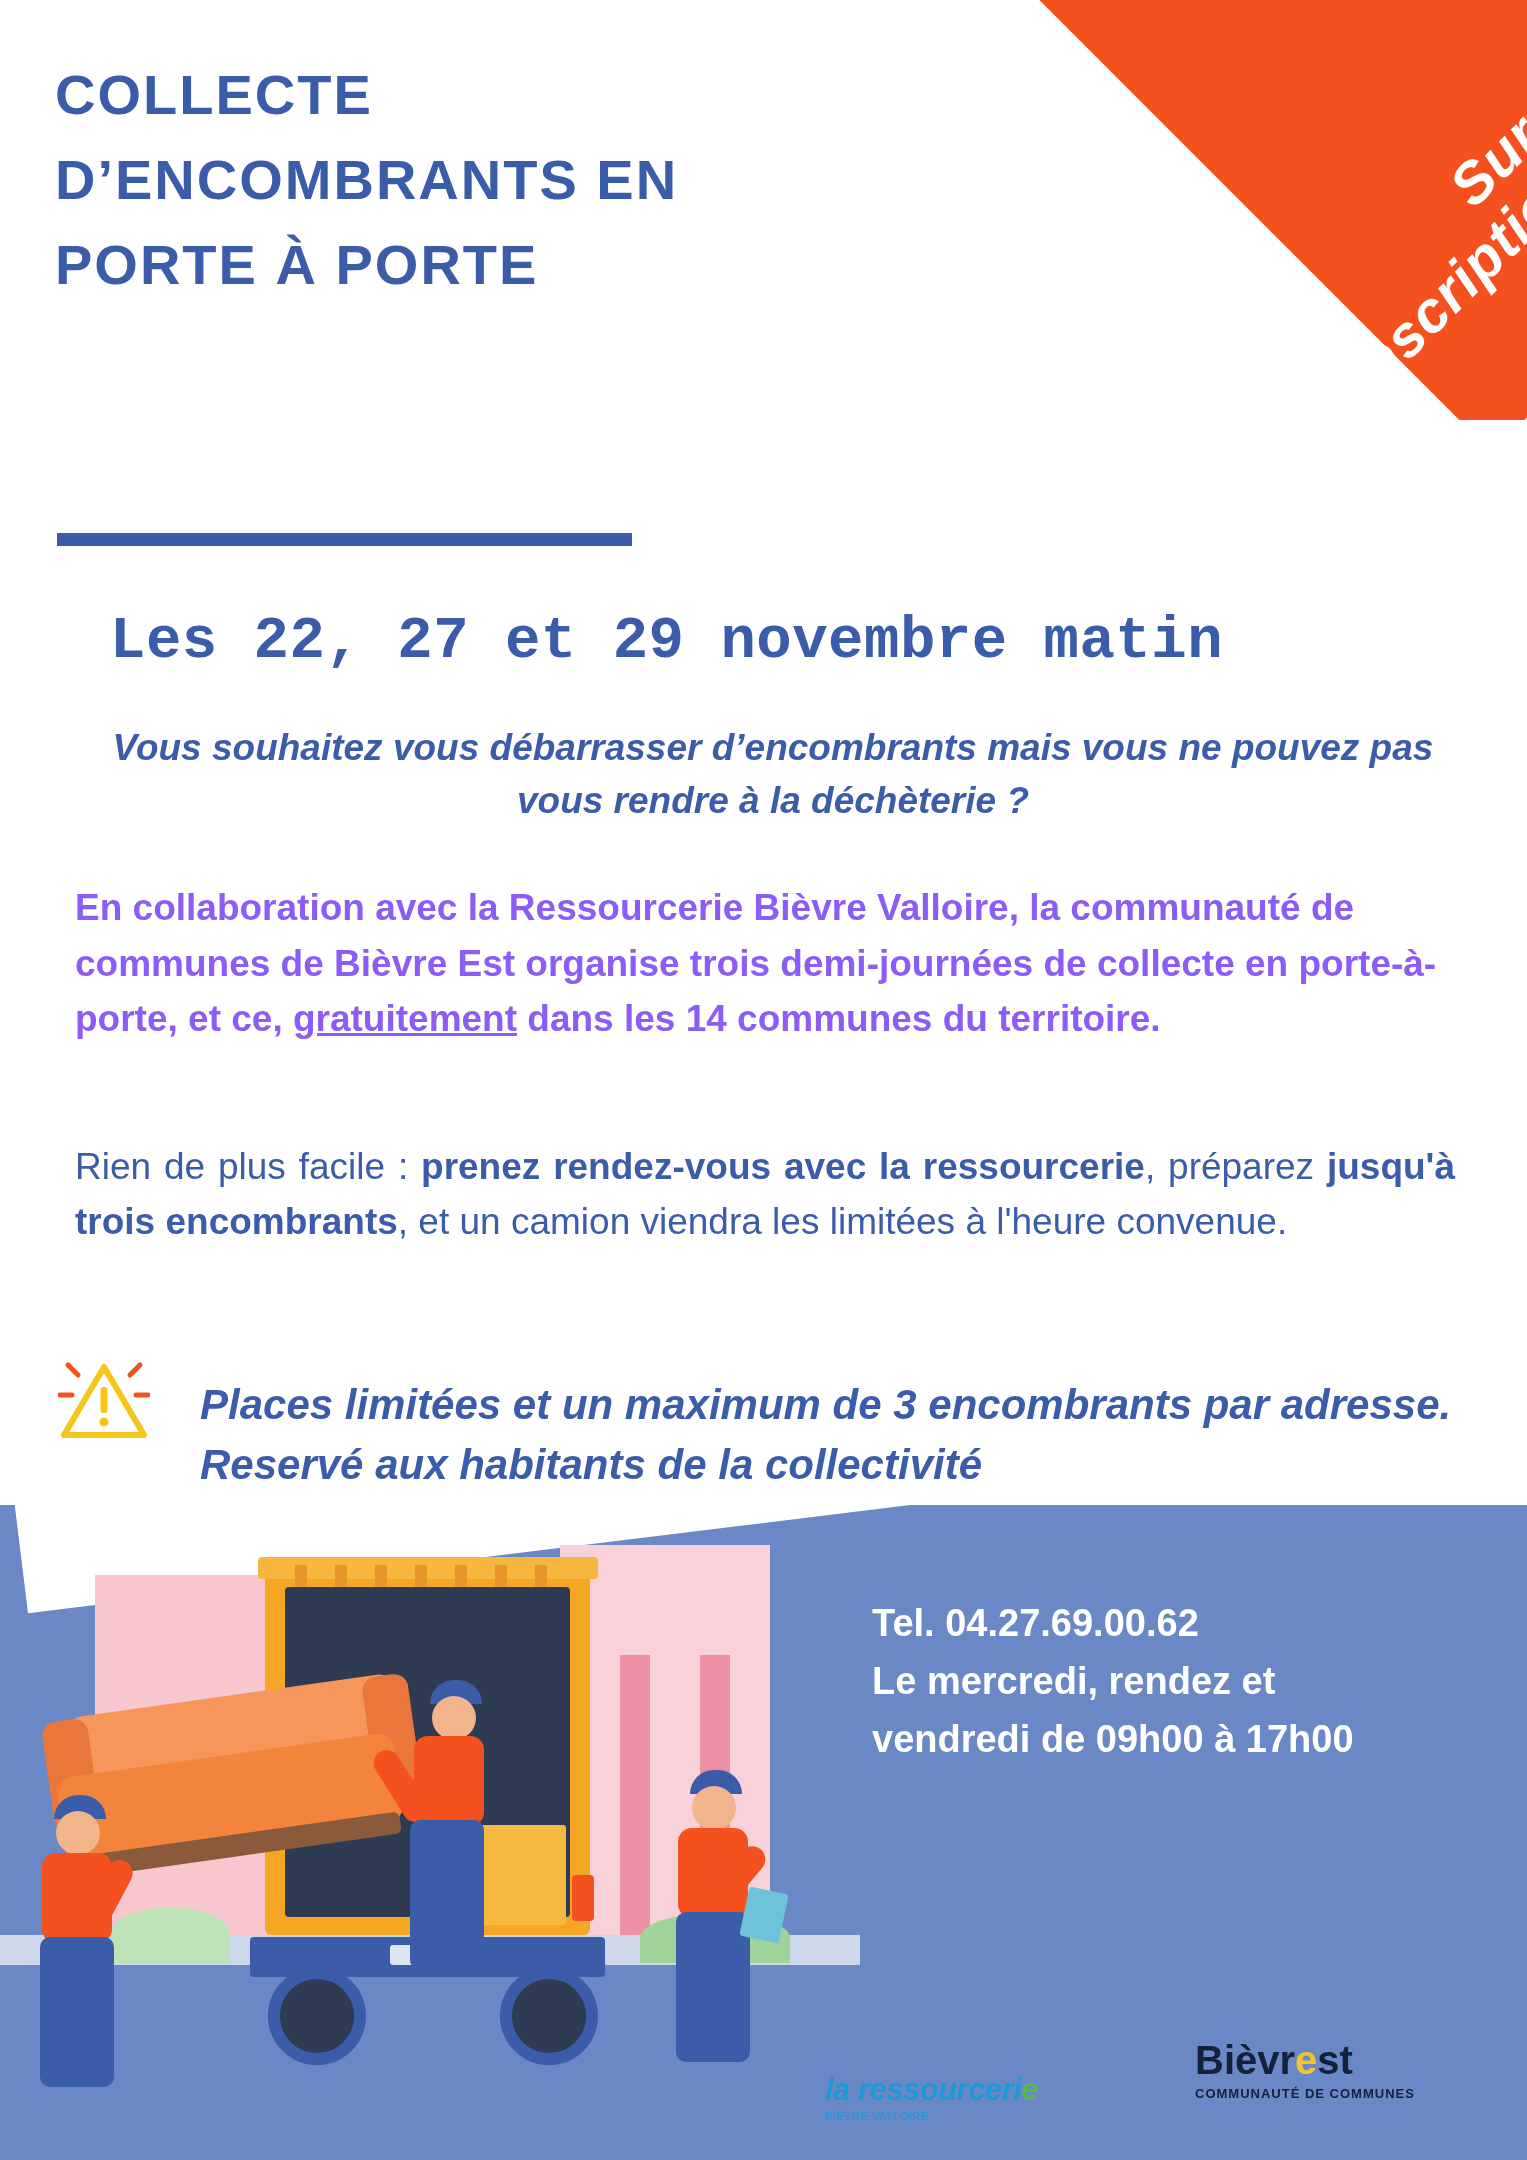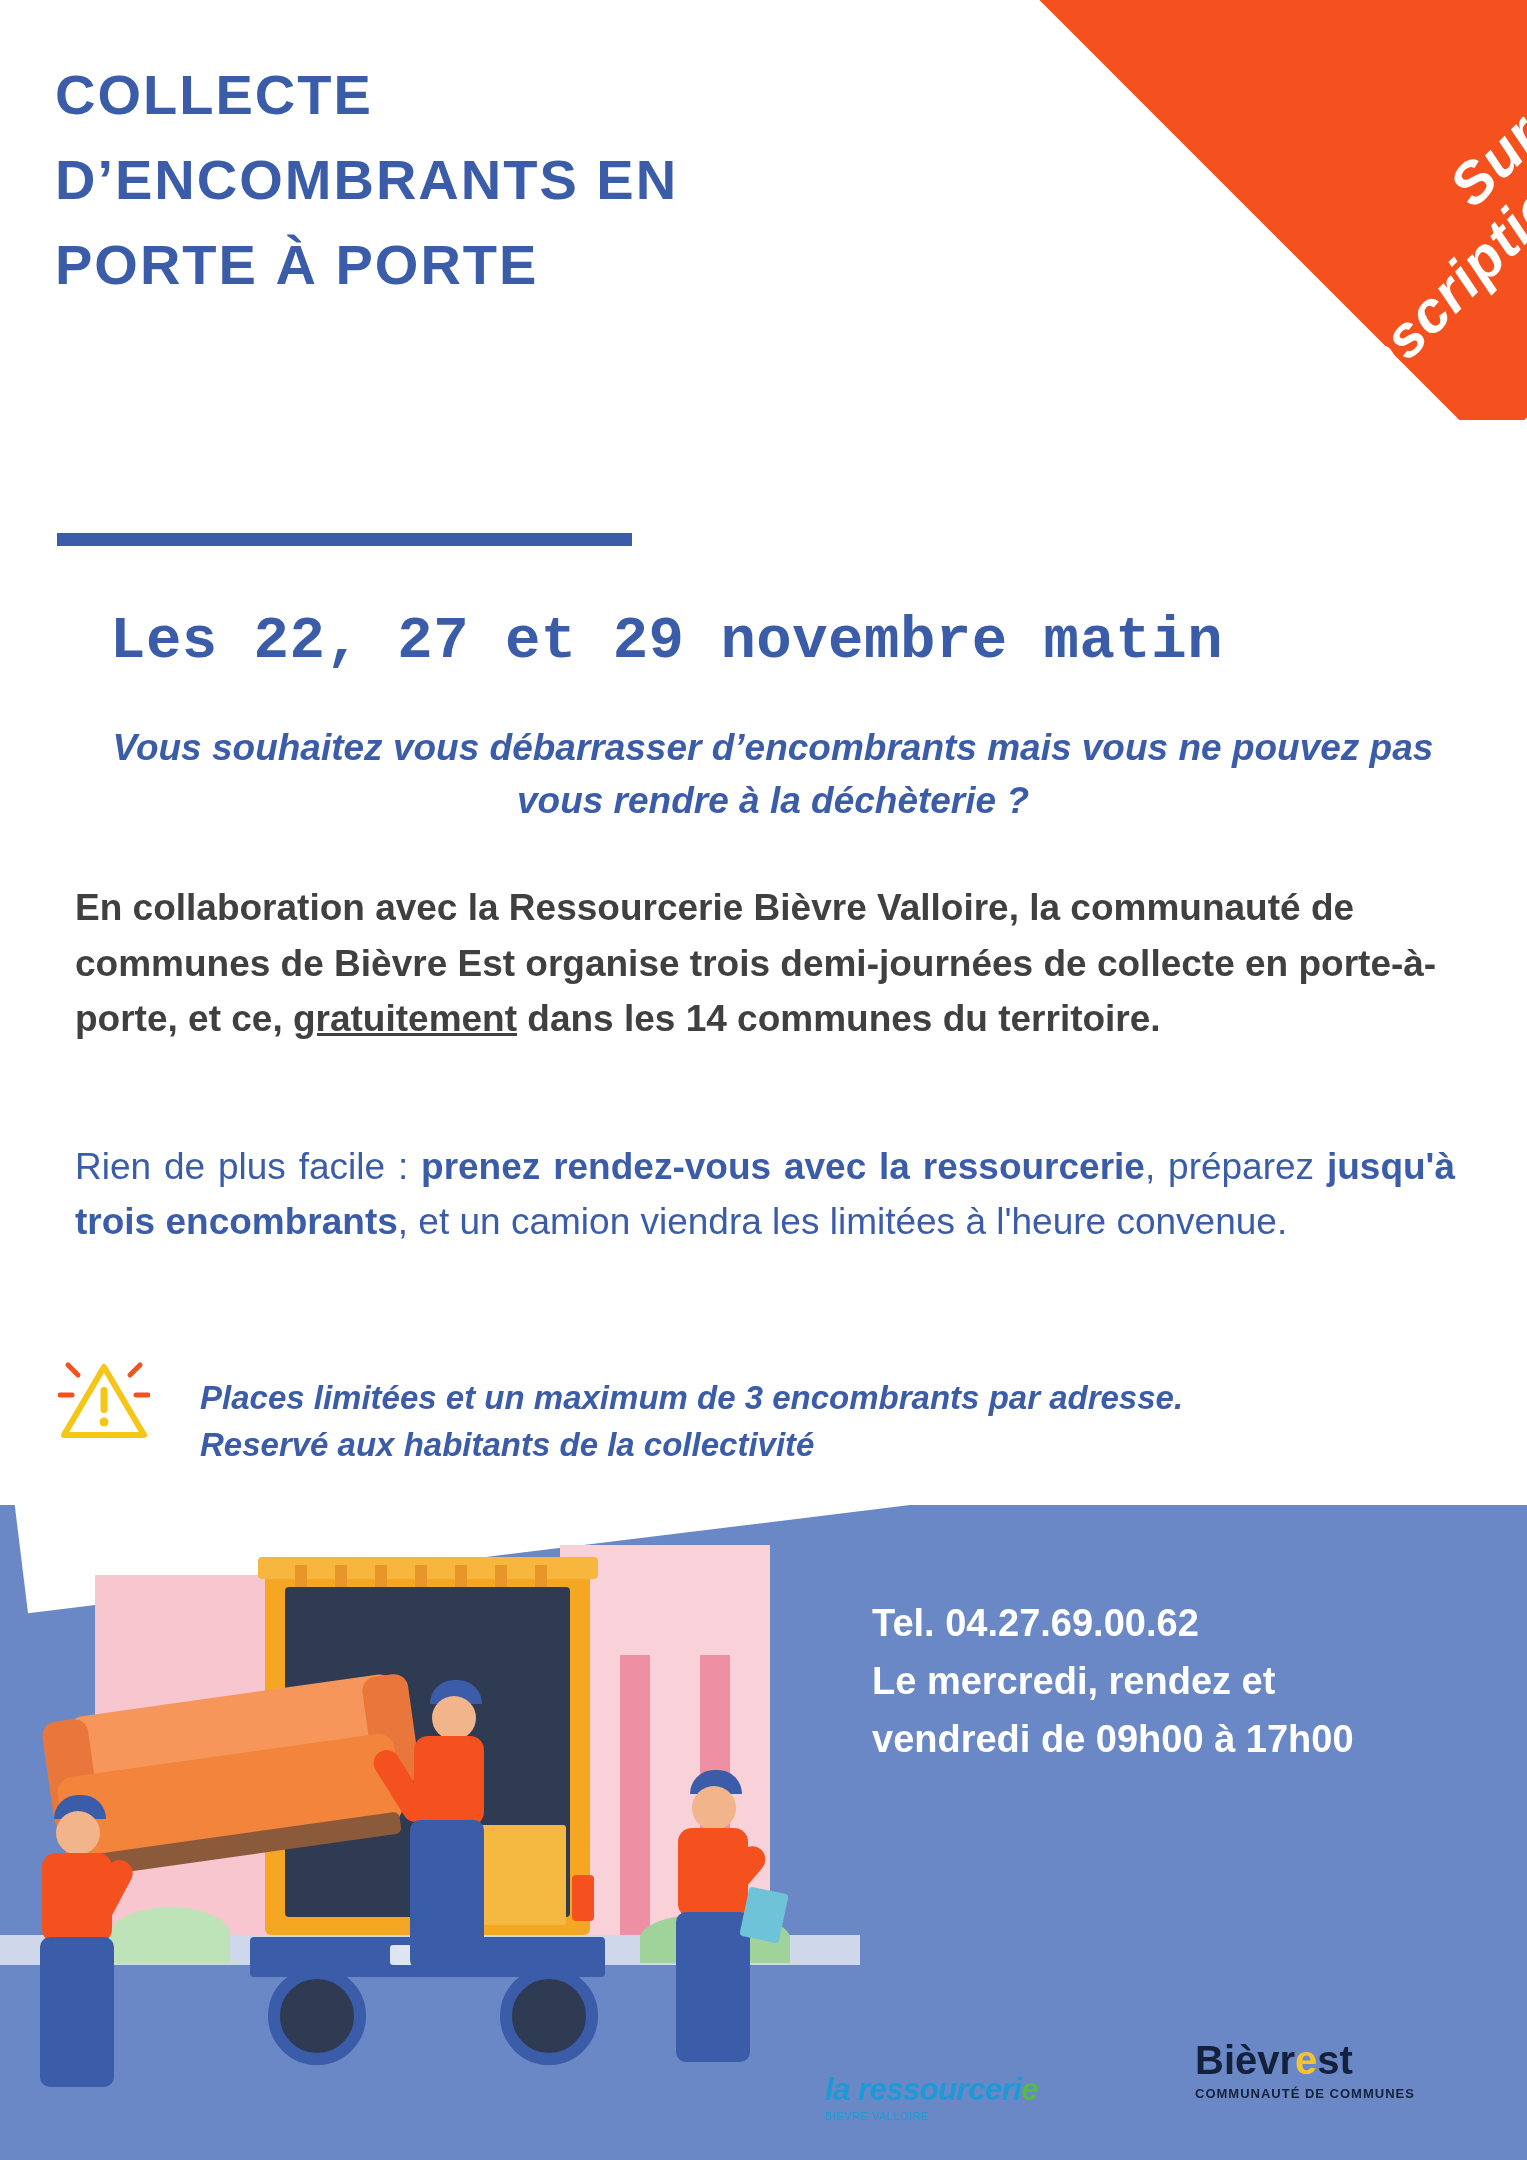--- a/index.html
+++ b/index.html
@@ -106,21 +106,21 @@
   }
 
   .para1 {
     position: absolute;
     left: 75px;
     top: 880px;
     width: 1380px;
     font-size: 37px;
     font-weight: bold;
     line-height: 1.5;
-    color: #404040;
+    color: #8b5cf6;
   }
   .para1 .u { text-decoration: underline; }
 
   .para2 {
     position: absolute;
     left: 75px;
     top: 1140px;
     width: 1380px;
     font-size: 37px;
     line-height: 1.48;
@@ -135,21 +135,21 @@
     left: 58px;
     top: 1355px;
     width: 92px;
     height: 86px;
   }
   .warn-note {
     position: absolute;
     left: 200px;
     top: 1375px;
     width: 1280px;
-    font-size: 33px;
+    font-size: 42px;
     font-weight: bold;
     font-style: italic;
     line-height: 1.42;
     color: #3b5ca8;
   }
 
   
   .band {
     position: absolute;
     left: 0;

